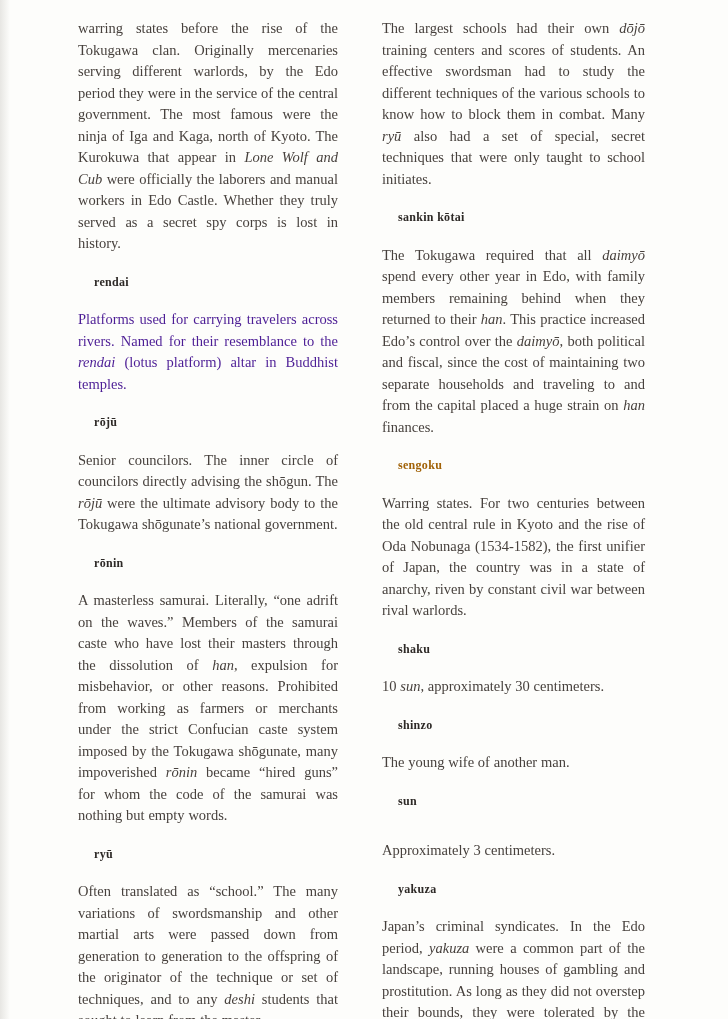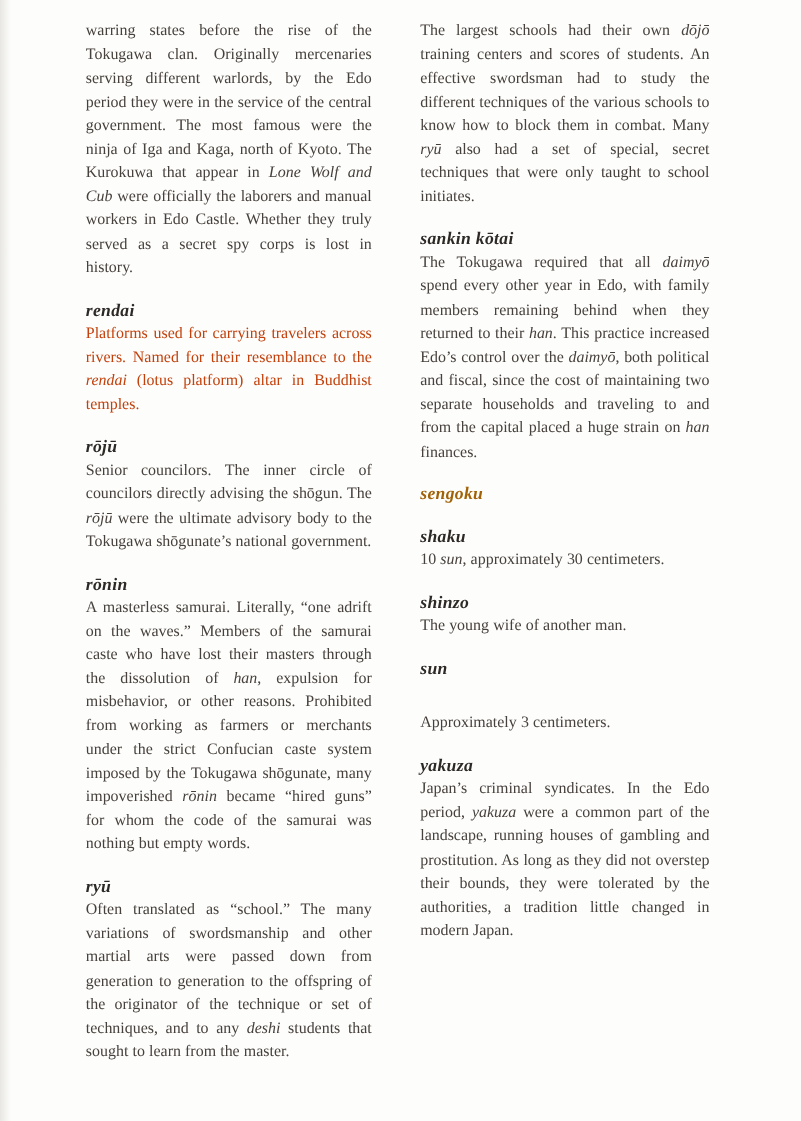--- a/index.html
+++ b/index.html
@@ -34,27 +34,26 @@
   }
   .column {
     display: block;
   }
   .column.left  { width: 260px; flex: 0 0 260px; }
   .column.right { width: 263px; flex: 0 0 263px; }
   .entry { margin-top: 17px; }
   .entry.continuation { margin-top: 0; }
   .entry:first-child { margin-top: 0; }
   .term {
-    margin: 0;
-    font-size: 16px;
+    margin: 16px;
+    font-size: 12px;
     line-height: 21.5px;
     font-weight: 700;
     letter-spacing: 0.3px;
     color: #2d2926;
-    font-style: italic;
   }
   .definition {
     margin: 0;
     font-size: 14.5px;
     line-height: 21.5px;
     color: #47413d;
     text-align: justify;
     hyphens: none;
     word-spacing: 0.01em;
   }
@@ -63,21 +62,21 @@
 </head>
 <body style="background: rgb(253, 253, 251);">
 
 <div class="page">
   <div class="column left">
       <section class="entry continuation">
         <p class="definition" style="color: rgb(71, 65, 61);"><span>warring states before the rise of the Tokugawa clan. Originally mercenaries serving different warlords, by the Edo period they were in the service of the central government. The most famous were the ninja of Iga and Kaga, north of Kyoto. The Kurokuwa that appear in </span><em>Lone Wolf and Cub</em><span> were officially the laborers and manual workers in Edo Castle. Whether they truly served as a secret spy corps is lost in history.</span></p>
       </section>
       <section class="entry">
         <h3 class="term" style="color: rgb(45, 41, 38);">rendai</h3>
-        <p class="definition" style="color: #c2410c;"><span>Platforms used for carrying travelers across rivers. Named for their resemblance to the </span><em>rendai</em><span> (lotus platform) altar in Buddhist temples.</span></p>
+        <p class="definition" style="color: #4c1d95;"><span>Platforms used for carrying travelers across rivers. Named for their resemblance to the </span><em>rendai</em><span> (lotus platform) altar in Buddhist temples.</span></p>
       </section>
       <section class="entry">
         <h3 class="term" style="color: rgb(45, 41, 38);">rōjū</h3>
         <p class="definition" style="color: rgb(71, 65, 61);"><span>Senior councilors. The inner circle of councilors directly advising the shōgun. The </span><em>rōjū</em><span> were the ultimate advisory body to the Tokugawa shōgunate’s national government.</span></p>
       </section>
       <section class="entry">
         <h3 class="term" style="color: rgb(45, 41, 38);">rōnin</h3>
         <p class="definition" style="color: rgb(71, 65, 61);"><span>A masterless samurai. Literally, “one adrift on the waves.”  Members of the samurai caste who have lost their masters through the dissolution of </span><em>han</em><span>, expulsion for misbehavior, or other reasons. Prohibited from working as farmers or merchants under the strict Confucian caste system imposed by the Tokugawa shōgunate, many impoverished </span><em>rōnin</em><span> became “hired guns” for whom the code of the samurai was nothing but empty words.</span></p>
       </section>
       <section class="entry">
@@ -88,20 +87,21 @@
   <div class="column right">
       <section class="entry continuation">
         <p class="definition" style="color: rgb(71, 65, 61);"><span>The largest schools had their own </span><em>dōjō</em><span> training centers and scores of students. An effective swordsman had to study the different techniques of the various schools to know how to block them in combat. Many </span><em>ryū</em><span> also had a set of special, secret techniques that were only taught to school initiates.</span></p>
       </section>
       <section class="entry">
         <h3 class="term" style="color: rgb(45, 41, 38);">sankin kōtai</h3>
         <p class="definition" style="color: rgb(71, 65, 61);"><span>The Tokugawa required that all </span><em>daimyō</em><span> spend every other year in Edo, with family members remaining behind when they returned to their </span><em>han</em><span>. This practice increased Edo’s control over the </span><em>daimyō</em><span>, both political and fiscal, since the cost of maintaining two separate households and traveling to and from the capital placed a huge strain on </span><em>han</em><span> finances.</span></p>
       </section>
       <section class="entry">
         <h3 class="term" style="color: #a16207;">sengoku</h3>
+        <p class="definition" style="color: rgb(71, 65, 61);"><span>Warring states. For two centuries between the old central rule in Kyoto and the rise of Oda Nobunaga (1534-1582), the first unifier of Japan, the country was in a state of anarchy, riven by constant civil war between rival warlords.</span></p>
       </section>
       <section class="entry">
         <h3 class="term" style="color: rgb(45, 41, 38);">shaku</h3>
         <p class="definition" style="color: rgb(71, 65, 61);"><span>10 </span><em>sun</em><span>, approximately 30 centimeters.</span></p>
       </section>
       <section class="entry">
         <h3 class="term" style="color: rgb(45, 41, 38);">shinzo</h3>
         <p class="definition" style="color: rgb(71, 65, 61);"><span>The young wife of another man.</span></p>
       </section>
       <section class="entry">

